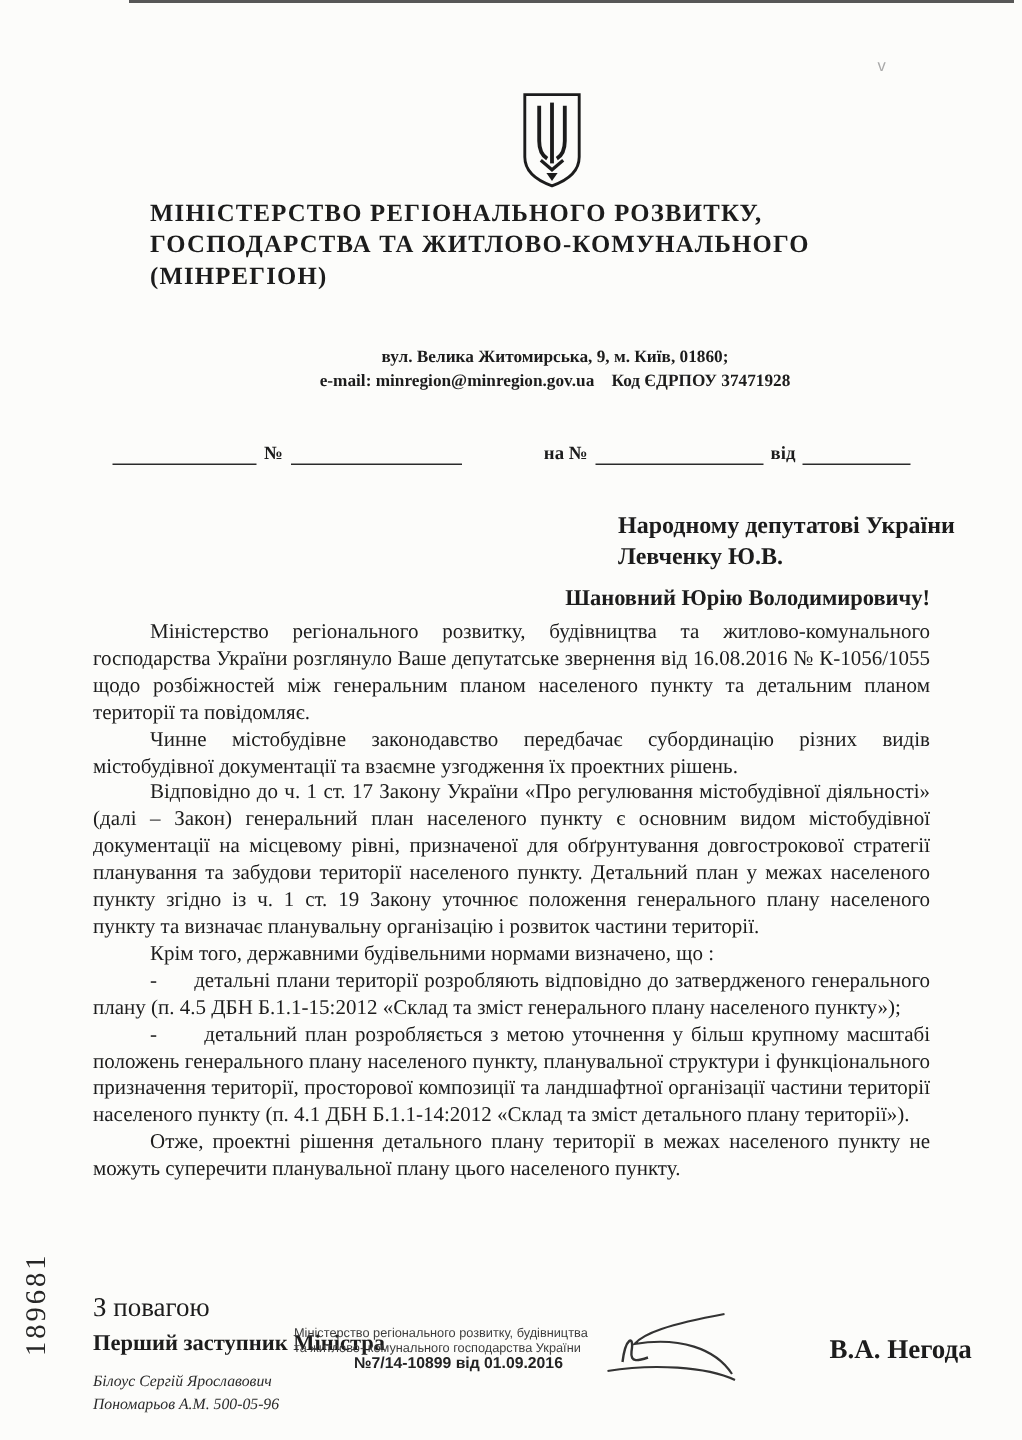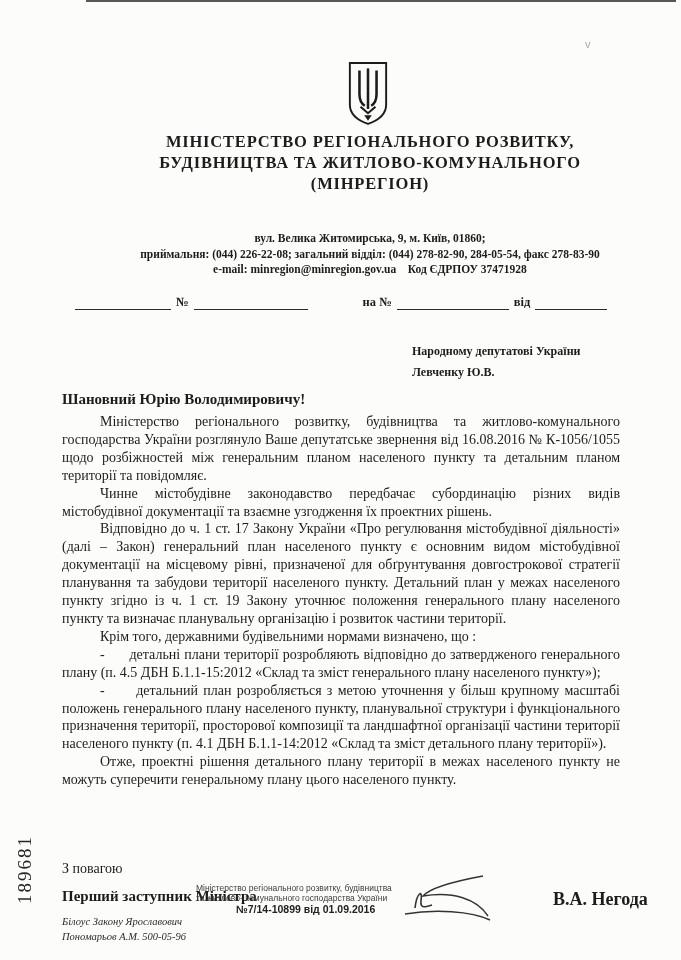--- a/index.html
+++ b/index.html
@@ -8,36 +8,36 @@
     width:681px;height:960px;
     margin:0 auto;
     background:#fcfcfa;
     font-family:"Liberation Serif", serif;
     color:#1c1c1c;
     overflow:hidden;
   }
   .scan-top-line{position:absolute;left:86px;top:0;width:590px;height:2px;background:#3a3a3a;opacity:.85;}
   .corner-mark{position:absolute;left:585px;top:38px;font:11px "Liberation Sans",sans-serif;color:#a9a9a9;}
   .emblem{position:absolute;left:346px;top:62px;width:44px;height:64px;}
-  .ministry{position:absolute;left:100px;top:131px;width:540px;text-align:center;
+  .ministry{position:absolute;left:100px;top:131px;width:540px;
     font-weight:bold;font-size:16.5px;line-height:21px;letter-spacing:.8px;}
   .address{position:absolute;left:70px;top:231px;width:600px;text-align:center;
     font-weight:bold;font-size:11.5px;line-height:15.5px;}
   .ref-line{position:absolute;left:75px;top:294px;width:552px;display:flex;align-items:flex-end;
     font-weight:bold;font-size:12.5px;height:16px;}
   .blank{border-bottom:1.2px solid #2a2a2a;height:14px;display:inline-block;}
   .b1{width:96px;}.b2{width:114px;margin-right:50px;}.b3{width:112px;}.b4{width:72px;}
   .ref-lbl{margin:0 5px;white-space:nowrap;}
-  .recipient{position:absolute;left:412px;top:341px;font-weight:bold;font-size:12px;line-height:20.5px;}
-  .salutation{position:absolute;left:62px;top:391px;width:558px;text-align:left;
+  .recipient{position:absolute;left:412px;top:341px;font-weight:bold;font-size:16px;line-height:20.5px;}
+  .salutation{position:absolute;left:62px;top:391px;width:558px;text-align:right;
     font-weight:bold;font-size:15px;}
   .body-text{position:absolute;left:62px;top:413px;width:558px;
     font-size:14px;line-height:17.9px;text-align:justify;}
   .body-text p{margin:0;text-indent:38px;}
-  .regards{position:absolute;left:62px;top:861px;font-size:14px;}
+  .regards{position:absolute;left:62px;top:861px;font-size:18px;}
   .signer-title{position:absolute;left:62px;top:888px;font-weight:bold;font-size:15px;}
   .signer-name{position:absolute;left:553px;top:889px;font-weight:bold;font-size:18px;font-family:Liberation Serif, serif;}
   .stamp{position:absolute;left:196px;top:883px;width:250px;
     font-family:"Liberation Sans",sans-serif;font-size:8.5px;line-height:10px;color:#3c3c3c;}
   .stamp .s3{font-size:10.5px;font-weight:bold;color:#222;margin-left:40px;margin-top:1px;}
   .signature{position:absolute;left:393px;top:870px;width:110px;height:62px;}
   .footer-contacts{position:absolute;left:62px;top:915px;font-style:italic;font-size:10.5px;line-height:14.5px;color:#2a2a2a;}
   .vertical-number{position:absolute;left:14px;top:904px;transform:rotate(-90deg);transform-origin:0 0;
     font-size:19px;letter-spacing:2px;color:#262626;white-space:nowrap;}
 </style>
@@ -55,27 +55,26 @@
       <path d="M12 8 V30 Q12 38 17 41" fill="none" stroke="#1c1c1c" stroke-width="2.4"></path>
       <path d="M28 8 V30 Q28 38 23 41" fill="none" stroke="#1c1c1c" stroke-width="2.4"></path>
       <path d="M20 6 V44" fill="none" stroke="#1c1c1c" stroke-width="2.4"></path>
       <path d="M13 42 L20 48 L27 42" fill="none" stroke="#1c1c1c" stroke-width="2"></path>
       <path d="M16.5 50 L20 55 L23.5 50 Z" fill="#1c1c1c" stroke="none"></path>
     </svg>
   </div>
 
   <div class="ministry">
     <div>МІНІСТЕРСТВО РЕГІОНАЛЬНОГО РОЗВИТКУ,</div>
-    <div>БУДІВНИЦТВА ТА ЖИТЛОВО-КОМУНАЛЬНОГО</div>
+    <div>ГОСПОДАРСТВА ТА ЖИТЛОВО-КОМУНАЛЬНОГО</div>
     <div>(МІНРЕГІОН)</div>
   </div>
 
   <div class="address">
     <div>вул. Велика Житомирська, 9,  м. Київ,  01860;</div>
-    <div>приймальня: (044) 226-22-08; загальний відділ: (044) 278-82-90, 284-05-54, факс 278-83-90</div>
     <div>e-mail: minregion@minregion.gov.ua&nbsp;&nbsp;&nbsp;&nbsp;Код ЄДРПОУ  37471928</div>
   </div>
 
   <div class="ref-line">
     <span class="blank b1"></span>
     <span class="ref-lbl">№</span>
     <span class="blank b2"></span>
     <span class="ref-lbl">на №</span>
     <span class="blank b3"></span>
     <span class="ref-lbl">від</span>
@@ -89,21 +88,21 @@
 
   <div class="salutation">Шановний Юрію Володимировичу!</div>
 
   <div class="body-text">
     <p>Міністерство регіонального розвитку, будівництва та житлово-комунального господарства України розглянуло Ваше депутатське звернення від 16.08.2016 № К-1056/1055 щодо розбіжностей між генеральним планом населеного пункту та детальним планом території та повідомляє.</p>
     <p>Чинне містобудівне законодавство передбачає субординацію різних видів містобудівної документації та взаємне узгодження їх проектних рішень.</p>
     <p>Відповідно до ч. 1 ст. 17 Закону України «Про регулювання містобудівної діяльності» (далі – Закон) генеральний план населеного пункту є основним видом містобудівної документації на місцевому рівні, призначеної для обґрунтування довгострокової стратегії планування та забудови території населеного пункту. Детальний план у межах населеного пункту згідно із ч. 1 ст. 19 Закону уточнює положення генерального плану населеного пункту та визначає планувальну організацію і розвиток частини території.</p>
     <p>Крім того, державними будівельними нормами визначено, що :</p>
     <p>-&nbsp;&nbsp;&nbsp;&nbsp;&nbsp;&nbsp;детальні плани території розробляють відповідно до затвердженого генерального плану (п. 4.5 ДБН Б.1.1-15:2012 «Склад та зміст генерального плану населеного пункту»);</p>
     <p>-&nbsp;&nbsp;&nbsp;&nbsp;&nbsp;&nbsp;детальний план розробляється з метою уточнення у більш крупному масштабі положень генерального плану населеного пункту, планувальної структури і функціонального призначення території, просторової композиції та ландшафтної організації частини території населеного пункту (п. 4.1 ДБН Б.1.1-14:2012 «Склад та зміст детального плану території»).</p>
-    <p>Отже, проектні рішення детального плану території в межах населеного пункту не можуть суперечити генеральному плану цього населеного пункту.</p>
+    <p>Отже, проектні рішення детального плану території в межах населеного пункту не можуть суперечити планувальної плану цього населеного пункту.</p>
   </div>
 
   <div class="regards">З повагою</div>
 
   <div class="signer-title">Перший заступник Міністра</div>
 
   <div class="stamp">
     <div class="s1">Міністерство регіонального розвитку, будівництва</div>
     <div class="s2">та житлово- комунального господарства України</div>
     <div class="s3">№7/14-10899 від 01.09.2016</div>
@@ -111,19 +110,19 @@
 
   <svg class="signature" viewBox="0 0 110 62" xmlns="http://www.w3.org/2000/svg">
     <path d="M22 38 C24 22 30 19 28 31 C27 39 33 37 39 35" fill="none" stroke="#333" stroke-width="1.6"></path>
     <path d="M90 6 C52 13 36 19 30 26 C60 21 84 29 95 46" fill="none" stroke="#333" stroke-width="1.4"></path>
     <path d="M12 44 C42 39 78 41 97 50" fill="none" stroke="#333" stroke-width="1.4"></path>
   </svg>
 
   <div class="signer-name">В.А. Негода</div>
 
   <div class="footer-contacts">
-    <div>Білоус Закону Ярославович</div>
+    <div>Білоус Сергій Ярославович</div>
     <div>Пономарьов А.М. 500-05-96</div>
   </div>
 
   <div class="vertical-number">189681</div>
 
 </div>
 
 </body></html>

